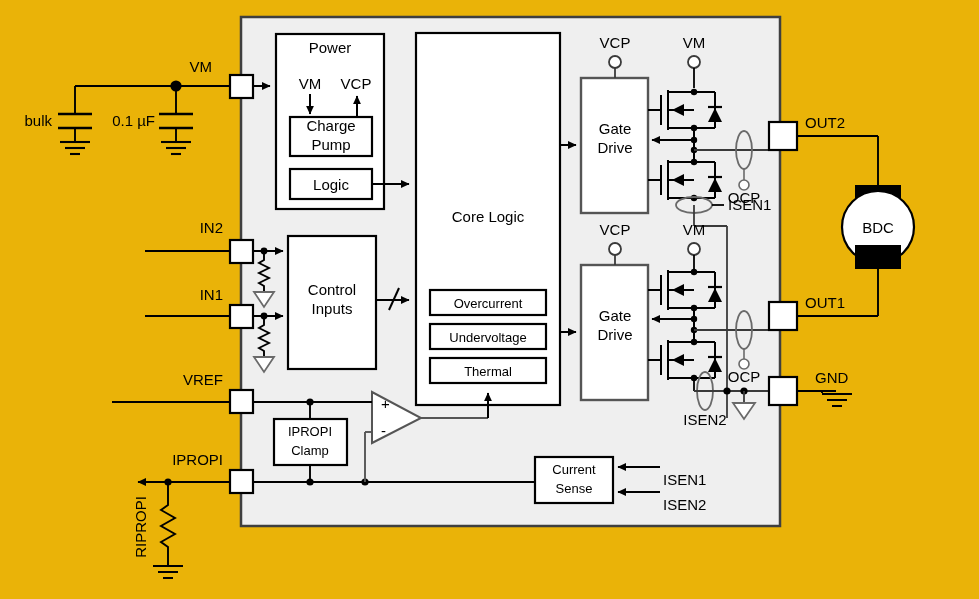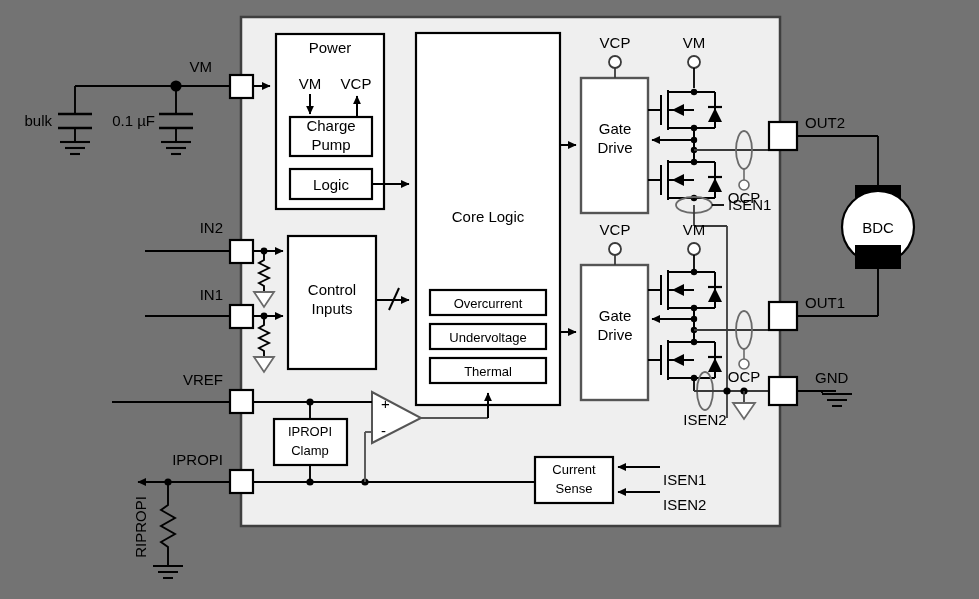--- a/index.html
+++ b/index.html
@@ -1,16 +1,16 @@
 <!DOCTYPE html>
 <html><head>
 <meta charset="utf-8">
 <style>
   html,body{margin:0;padding:0;background:#ffffff;}
-  #root{position:relative;width:979px;height:599px;background:#737373;
+  #root{position:relative;width:979px;height:599px;background:#eab308;
         font-family:"Liberation Sans",sans-serif;overflow:hidden;}
   svg{display:block;}
   text{font-family:"Liberation Sans",sans-serif;fill:#000000;}
   .lbl{font-size:15px;}
   .lbl-sm{font-size:13px;}
   .blkt{font-size:15px;}
 </style>
 </head>
 <body>
 

